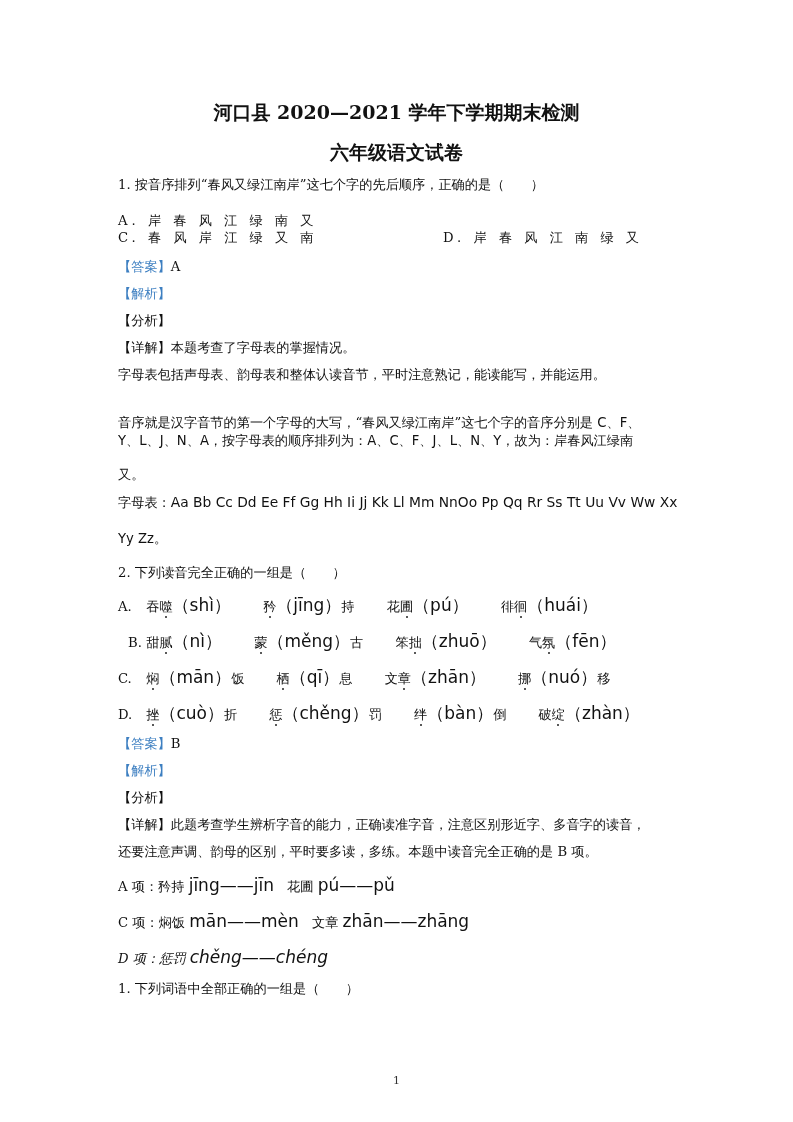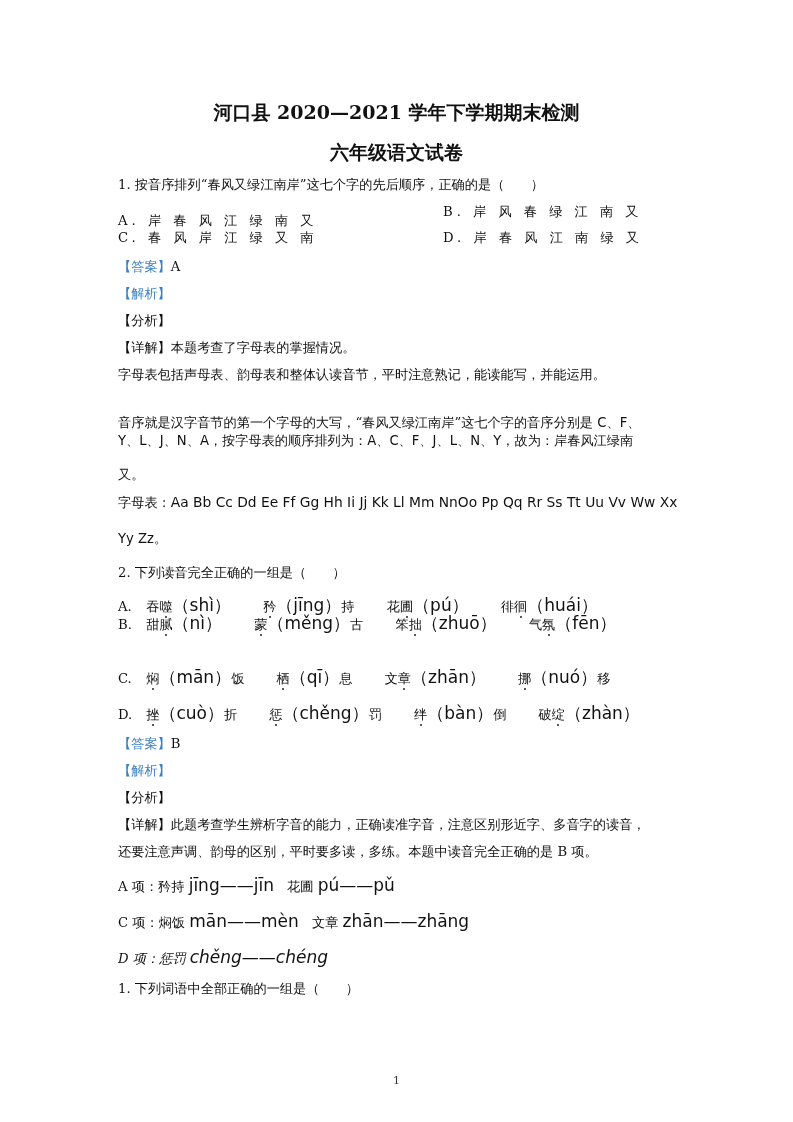--- a/index.html
+++ b/index.html
@@ -25,24 +25,20 @@
 
 <div class="page">
 
   <div class="title" style="top:100px;">河口县 2020—2021 学年下学期期末检测</div>
   <div class="title" style="top:140px;">六年级语文试卷</div>
 
   <div class="line" style="top:176px;">1. 按音序排列“春风又绿江南岸”这七个字的先后顺序，正确的是（　　）</div>
   <div class="line opt" style="top:212px;">
     <span>A.</span>
     <span>岸 春 风 江 绿 南 又</span>
-  </div>
-  <div class="line opt" style="top:203px; left:443px;">
-    <span>B.</span>
-    <span>岸 风 春 绿 江 南 又</span>
   </div>
   <div class="line opt" style="top:229px;">
     <span>C.</span>
     <span>春 风 岸 江 绿 又 南</span>
   </div>
   <div class="line opt" style="top:229px; left:443px;">
     <span>D.</span>
     <span>岸 春 风 江 南 绿 又</span>
   </div>
 
@@ -68,21 +64,21 @@
   <div class="line" style="top:564px;">2. 下列读音完全正确的一组是（　　）</div>
 
   <div class="line" style="top:594px;">
     <span style="display:inline-block;width:24px;">A.</span>
     <span class="item"><span>吞</span><span class="dot">噬</span><span class="py">（shì）</span><span></span></span>
     <span class="item"><span></span><span class="dot">矜</span><span class="py">（jīng）</span><span>持</span></span>
     <span class="item"><span>花</span><span class="dot">圃</span><span class="py">（pú）</span><span></span></span>
     <span class="item"><span>徘</span><span class="dot">徊</span><span class="py">（huái）</span><span></span></span>
   </div>
 
-  <div class="line" style="top:612px;">
+  <div class="line" style="top:630px;text-align:right;">
     <span style="display:inline-block;width:24px;">B.</span>
     <span class="item"><span>甜</span><span class="dot">腻</span><span class="py">（nì）</span><span></span></span>
     <span class="item"><span></span><span class="dot">蒙</span><span class="py">（měng）</span><span>古</span></span>
     <span class="item"><span>笨</span><span class="dot">拙</span><span class="py">（zhuō）</span><span></span></span>
     <span class="item"><span>气</span><span class="dot">氛</span><span class="py">（fēn）</span><span></span></span>
   </div>
 
   <div class="line" style="top:666px;">
     <span style="display:inline-block;width:24px;">C.</span>
     <span class="item"><span></span><span class="dot">焖</span><span class="py">（mān）</span><span>饭</span></span>

